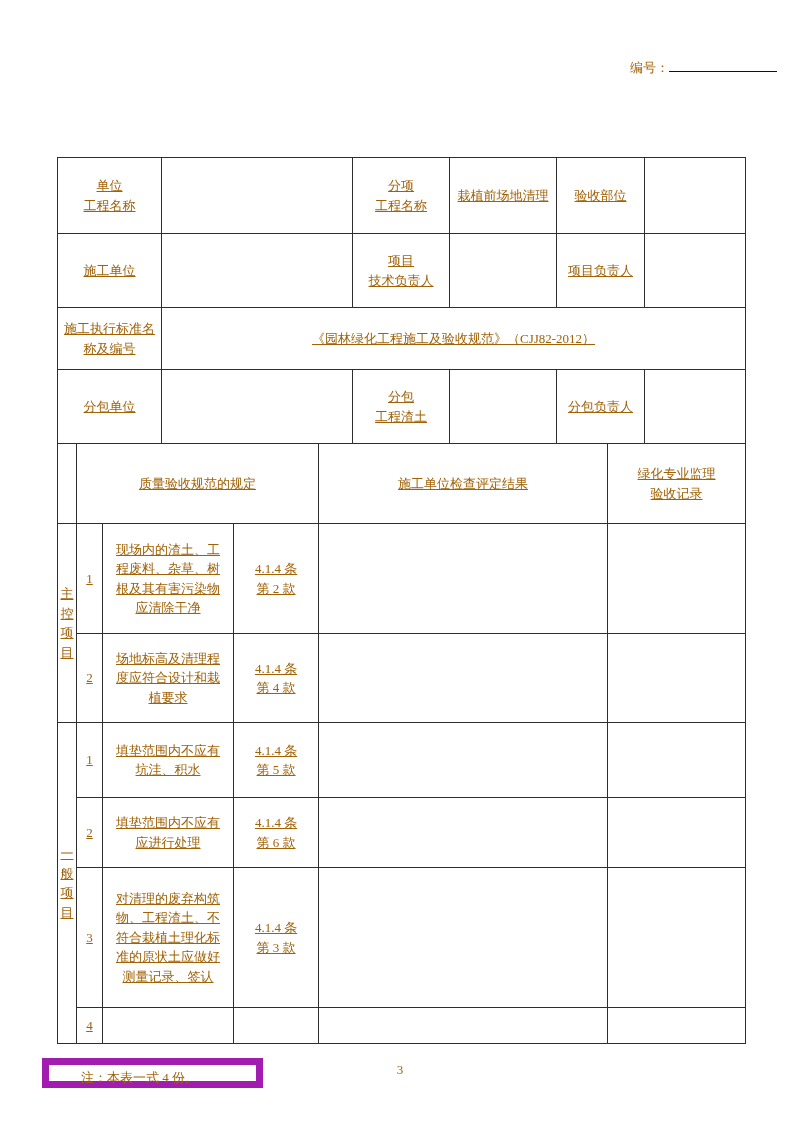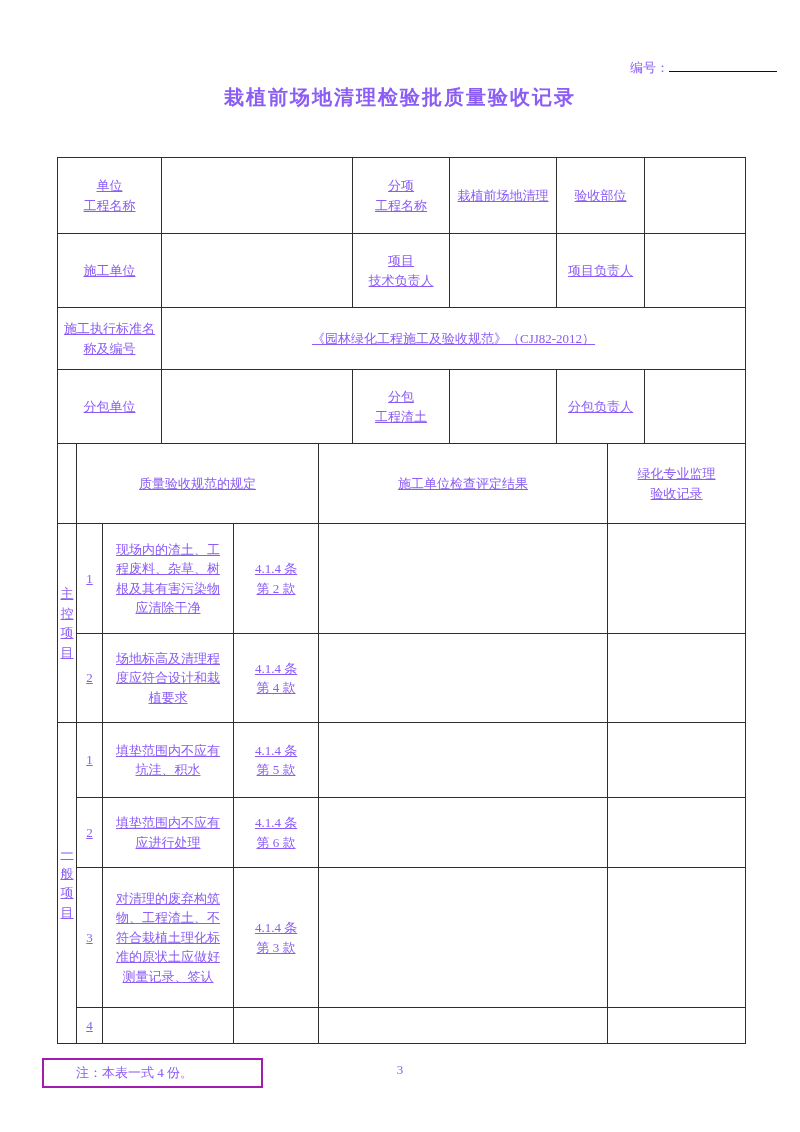--- a/index.html
+++ b/index.html
@@ -1,21 +1,21 @@
 <!DOCTYPE html>
 <html><head>
 <meta charset="utf-8">
 <style>
   html,body{margin:0;padding:0;background:#ffffff;}
   .page{
     position:relative;
     width:800px;height:1132px;
     background:#ffffff;
     font-family:"Liberation Serif","DejaVu Serif",serif;
-    color:#8b5cf6;
+    color:#a16207;
     overflow:hidden;
   }
   .serial{
     position:absolute;top:56px;right:23px;
     font-size:13px;white-space:nowrap;
   }
   .serial-line{
     display:inline-block;width:108px;height:15px;
     border-bottom:1px solid #111;vertical-align:baseline;
   }
@@ -42,39 +42,38 @@
     text-align:left;padding:2px 4px 2px 6px;
     font-size:12.5px;line-height:2.0;
   }
   .clause{font-size:12.5px;line-height:3.2;}
   .vlabel{font-size:13px;line-height:2.0;}
   .vlabel-main{padding-bottom:55px;}
   .vlabel-gen{line-height:3.3;}
   .note-box{
     position:absolute;left:42px;top:1058px;
     width:221px;height:30px;box-sizing:border-box;
-    border:2px solid #a21caf;
+    border:7px solid #a21caf;
     font-size:13px;line-height:26px;
     padding-left:32px;text-align:left;
   }
   .page-num{
     position:absolute;top:1062px;left:0;width:100%;
     text-align:center;font-size:13px;
   }
 </style>
 </head>
 <body>
 
 <div class="page">
 
   <div class="serial">
     <span>编号：</span><span class="serial-line"></span>
   </div>
 
-  <div class="doc-title">栽植前场地清理检验批质量验收记录</div>
 
   <table class="form">
     <colgroup>
       <col style="width:19px">
         <col style="width:26px">
         <col style="width:59px">
       <col style="width:72px">
         <col style="width:85px">
         <col style="width:34px">
       <col style="width:97px">

